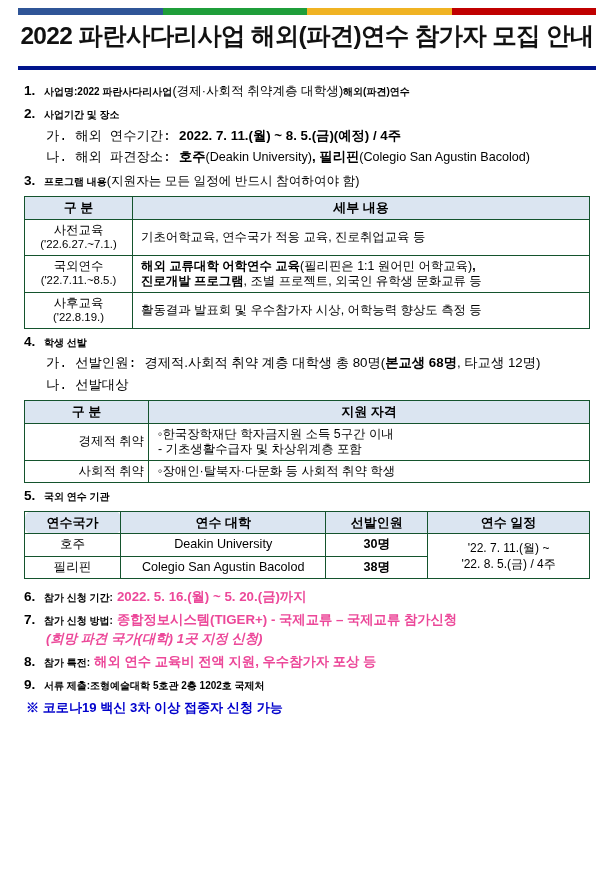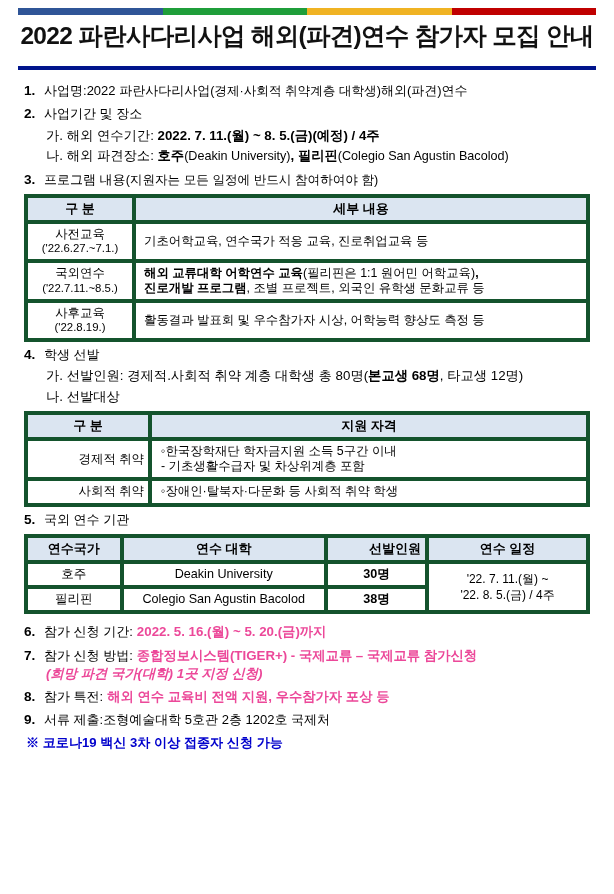--- a/index.html
+++ b/index.html
@@ -49,39 +49,39 @@
     display: flex;
     align-items: baseline;
     white-space: nowrap;
   }
   .num {
     font-weight: bold;
     width: 20px;
     flex: 0 0 20px;
     font-size: 13.6px;
   }
-  .lbl { font-weight: normal; font-size: 13px; text-align: right; }
+  .lbl { font-weight: bold; font-size: 10px; text-align: right; }
   .sub {
     margin: 7px 0 0 22px;
     font-size: 13.3px;
     white-space: nowrap;
   }
-  .sub .k { font-weight: normal; }
+  .sub .k { font-weight: normal; font-family: Liberation Mono, monospace; }
   .sub b { font-weight: bold; }
   .paren { font-weight: normal; font-size: 12.6px; }
 
   
   table {
     border-collapse: collapse;
     margin: 7px auto 0 auto;
     font-size: 12.4px;
     line-height: 1.22;
   }
   table th, table td {
-    border: 4px solid #14532d;
+    border: 1px solid #14532d;
     padding: 3px 4px;
     vertical-align: middle;
     margin-top: 16px;
   }
   table th {
     background: #dbe5f1;
     font-weight: bold;
     text-align: center;
     font-size: 13px;
   }
@@ -92,21 +92,21 @@
   #table-program td.c2 { padding-left: 8px; }
 
   #table-select { width: 566px; }
   #table-select td.c1 { width: 124px; text-align: right; }
   #table-select td.c2 { padding-left: 9px; }
 
   #table-inst { width: 566px; font-size: 12.6px; }
   #table-inst td { text-align: center; }
   #table-inst .col-a { width: 100px; border-radius: 7px; }
   #table-inst .col-b { width: 213px; }
-  #table-inst .col-c { width: 106px; text-align: right; }
+  #table-inst .col-c { width: 106px; }
   #table-inst .col-d { width: 169px; }
   #table-inst .sched { font-size: 12px; line-height: 1.35; }
 
   
   .red { color: #ec4899; font-weight: bold; }
   .blue { color: #0000cc; font-weight: bold; }
   .italic { font-style: italic; }
 
   .note {
     margin: 5px 0 0 2px;

